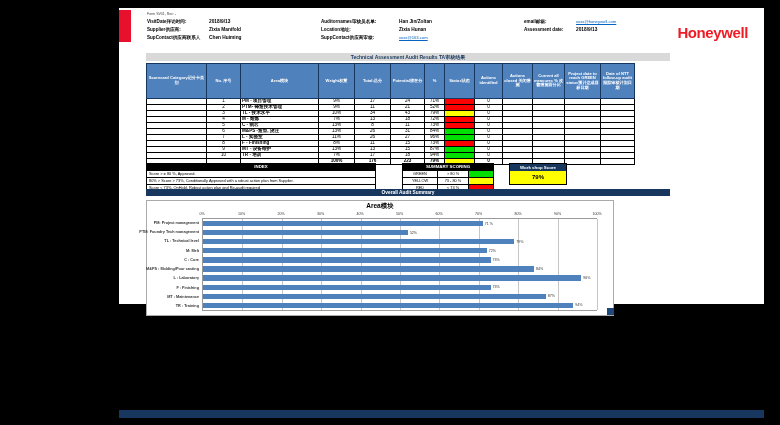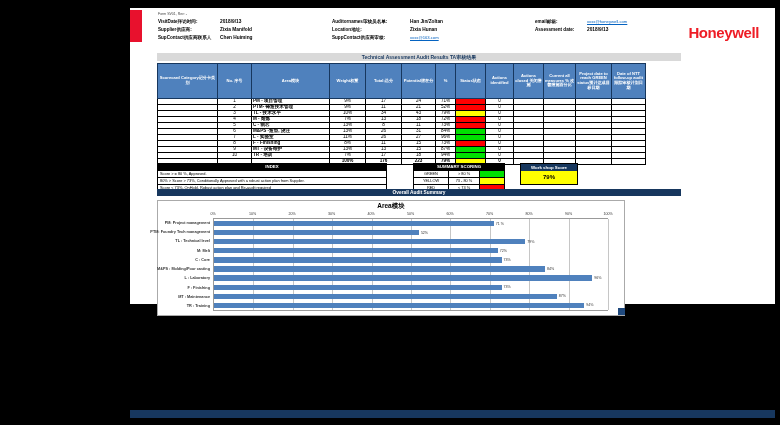--- a/index.html
+++ b/index.html
@@ -1,17 +1,17 @@
 <!DOCTYPE html>
 <html><head>
 <meta charset="utf-8">
 <style>
   html,body{margin:0;padding:0;width:780px;height:425px;background:#000;overflow:hidden;
     font-family:"Liberation Sans",sans-serif;-webkit-font-smoothing:antialiased;}
-  .sheet{position:absolute;left:130px;top:8px;width:645px;height:296px;background:#fff;}
+  .sheet{position:absolute;left:119px;top:8px;width:645px;height:296px;background:#fff;}
   .red-flag{position:absolute;left:0;top:2px;width:12px;height:32px;background:#e8112d;}
   
   .form-no{position:absolute;left:28px;top:4px;font-size:3.5px;color:#444;}
   .hcol{position:absolute;top:11px;}
   .hcol-left{left:28px;width:170px;}
   .hcol-mid{left:202px;width:195px;}
   .hcol-right{left:405px;width:150px;}
   .hrow{display:flex;align-items:baseline;height:8px;}
   .hlabel{font-size:4.6px;font-weight:bold;color:#000;white-space:nowrap;}
   .hcol-left .hlabel{width:62px;}

